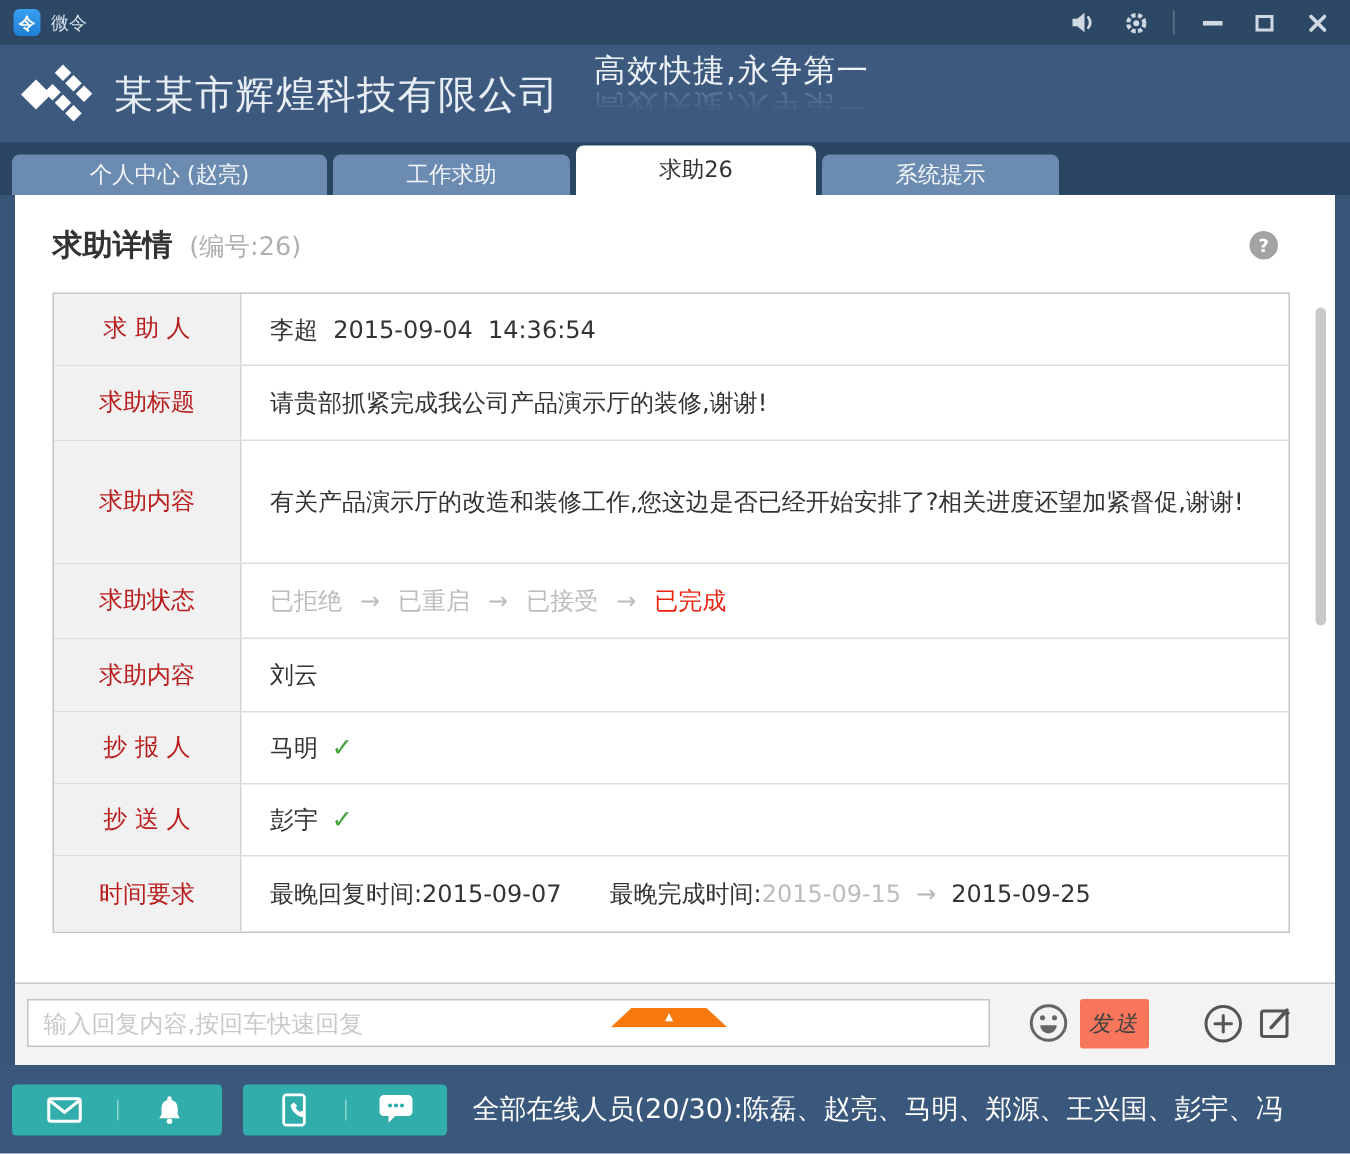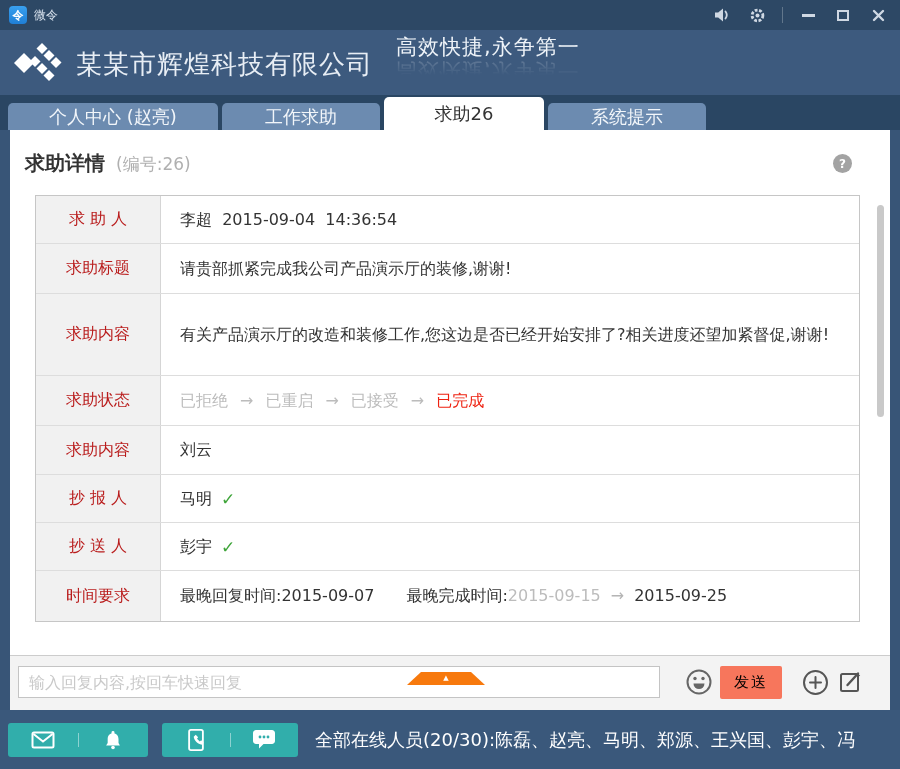--- a/index.html
+++ b/index.html
@@ -30,26 +30,26 @@
   .slogan { color:#eef3f8; font-size:21px; letter-spacing:1px; }
   .slogan-reflect { color:#eef3f8; font-size:21px; letter-spacing:1px;
     transform:scaleY(-1); opacity:.28; margin-top:-4px;
     -webkit-mask-image:linear-gradient(to bottom, transparent 35%, rgba(0,0,0,.9) 100%);
     mask-image:linear-gradient(to bottom, transparent 35%, rgba(0,0,0,.9) 100%); }
 
   
   .tabbar { position:absolute; left:0; top:95px; width:900px; height:35px; background:#2a4663;
     display:flex; align-items:flex-end; padding-left:8px; gap:4px; }
   .tab { height:27px; line-height:27px; border-radius:5px 5px 0 0; background:#6c8bb0;
-    color:#f2f6fa; font-size:18px; text-align:center; cursor:pointer; }
+    color:#f2f6fa; font-size:15px; text-align:center; cursor:pointer; }
   .tab.active { height:33px; line-height:33px; background:#ffffff; color:#333; }
 
   
   .content { position:absolute; left:10px; top:130px; width:880px; height:580px; background:#fff; }
-  .page-title-row { position:absolute; left:15px; top:20px; right:18px; height:30px; }
+  .page-title-row { position:absolute; left:25px; top:20px; right:18px; height:30px; }
   .page-title { font-size:20px; font-weight:bold; color:#333; display:inline; }
   .page-subtitle { font-size:17px; color:#b0b0b0; margin-left:6px; display:inline; }
   .help-circle { position:absolute; right:20px; top:4px; width:19px; height:19px; border-radius:50%;
     background:#a3a3a3; color:#fff; font-size:12px; font-weight:bold;
     display:flex; align-items:center; justify-content:center; cursor:pointer; }
 
   .dtable { position:absolute; left:25px; top:65px; width:825px; border:1px solid #c6c6c6; }
   .trow { display:flex; border-bottom:1px solid #ddd; }
   .trow:last-child { border-bottom:none; }
   .tlabel { width:125px; background:#f1f1f1; border-right:1px solid #d5d5d5; color:#b91c1c;
@@ -68,23 +68,23 @@
 
   
   .replybar { position:absolute; left:0; top:525px; width:880px; height:55px;
     background:#f3f3f3; border-top:1px solid #ccc; }
   .reply-input { position:absolute; left:8px; top:10px; width:642px; height:32px;
     border:1px solid #c4c4c4; background:#fff; font-size:16px; padding:11px 10px; color:#333; outline:none;
     font-family:"DejaVu Sans","Liberation Sans",sans-serif; }
   .reply-input::placeholder { color:#c9c9c9; }
   .icon-btn { position:absolute; top:11px; width:30px; height:30px; display:flex;
     align-items:center; justify-content:center; cursor:pointer; background:none; border:none; }
-  .send-btn { position:absolute; left:710px; top:10px; width:62px; height:33px; background:#f7765c;
-    color:#000000; font-size:15px; border:none; border-radius:2px; cursor:pointer; letter-spacing:2px;
-    font-family:"DejaVu Sans","Liberation Sans",sans-serif; }
+  .send-btn { position:absolute; left:710px; top:10px; width:46px; height:33px; background:#f7765c;
+    color:#404040; font-size:15px; border:none; border-radius:2px; cursor:pointer; letter-spacing:2px;
+    font-family:"DejaVu Sans","Liberation Sans",sans-serif;font-style:italic; }
   .expand-toggle { position:absolute; left:397px; top:542px; width:78px; height:13px; background:#f7790d;
     clip-path:polygon(0 100%, 14px 0, 64px 0, 100% 100%); color:#fff; font-size:7px; text-align:center;
     line-height:13px; cursor:pointer; }
 
   
   .bottombar { position:absolute; left:0; top:710px; width:900px; height:59px; background:#3a587b; }
   .tool-group { position:absolute; top:13px; height:34px; background:#31aeab; border-radius:3px;
     display:flex; align-items:center; }
   .tool-btn { flex:1; height:34px; display:flex; align-items:center; justify-content:center;
     cursor:pointer; min-width:66px; }

